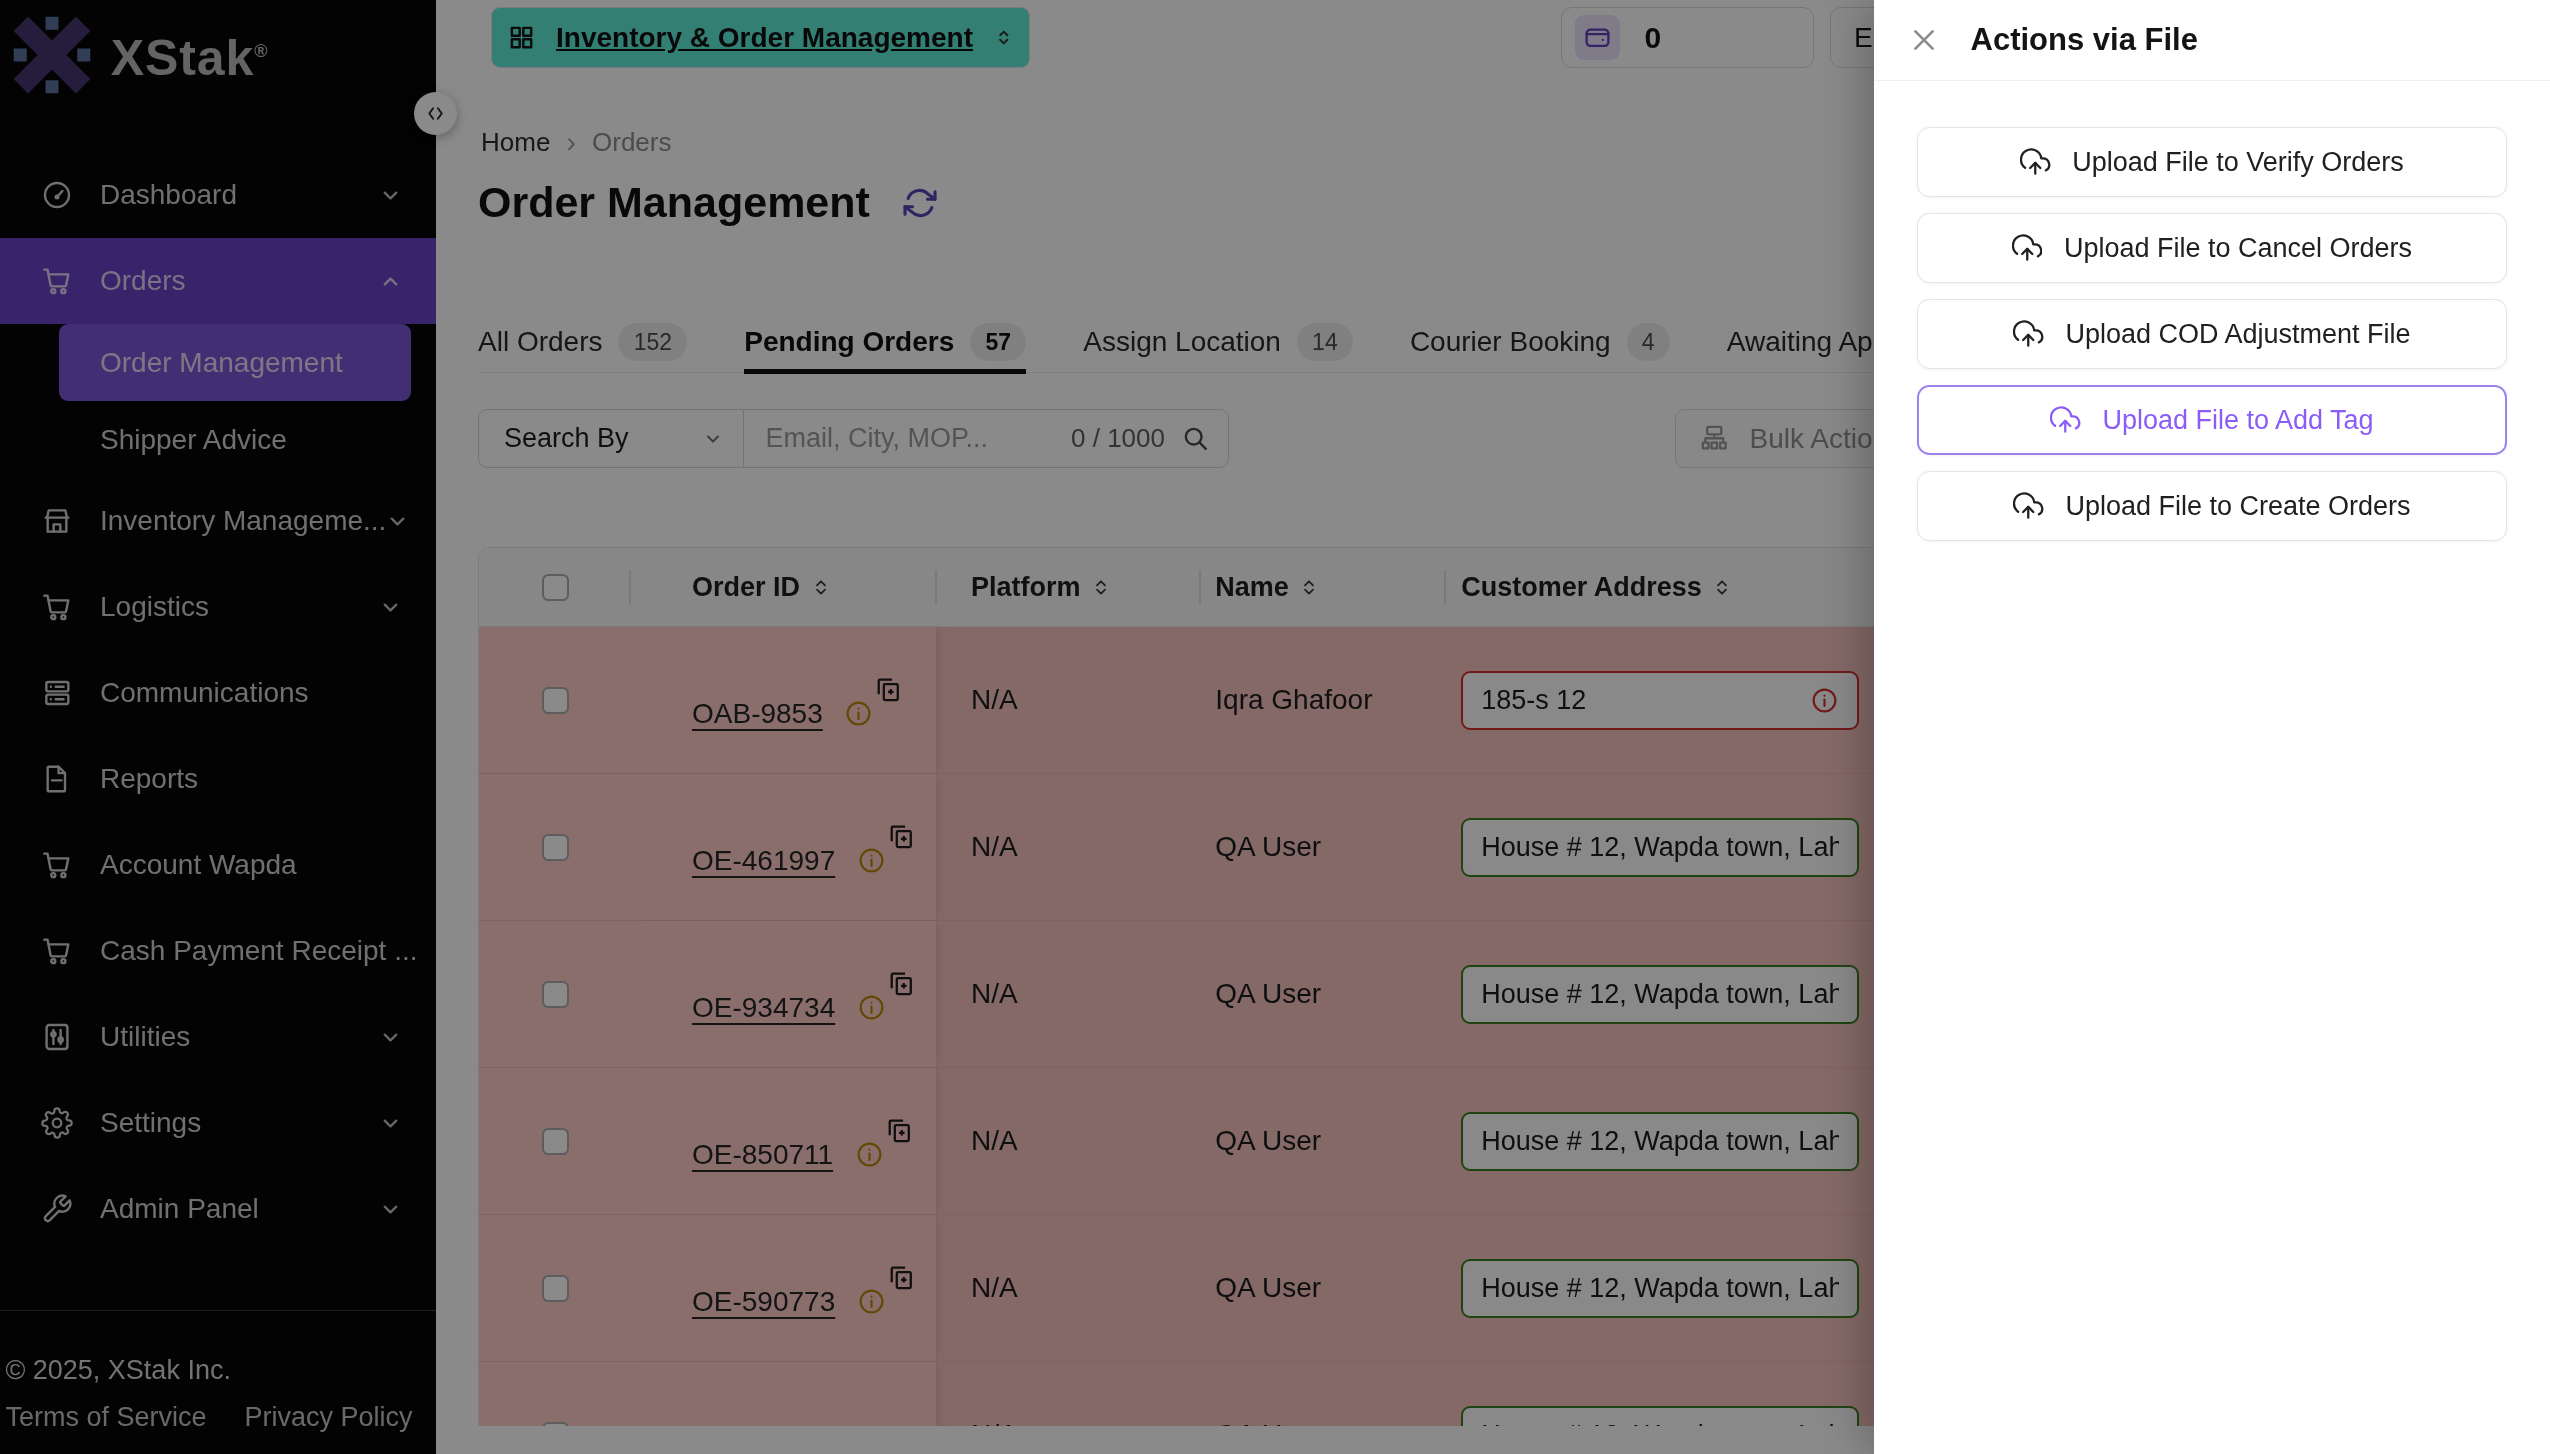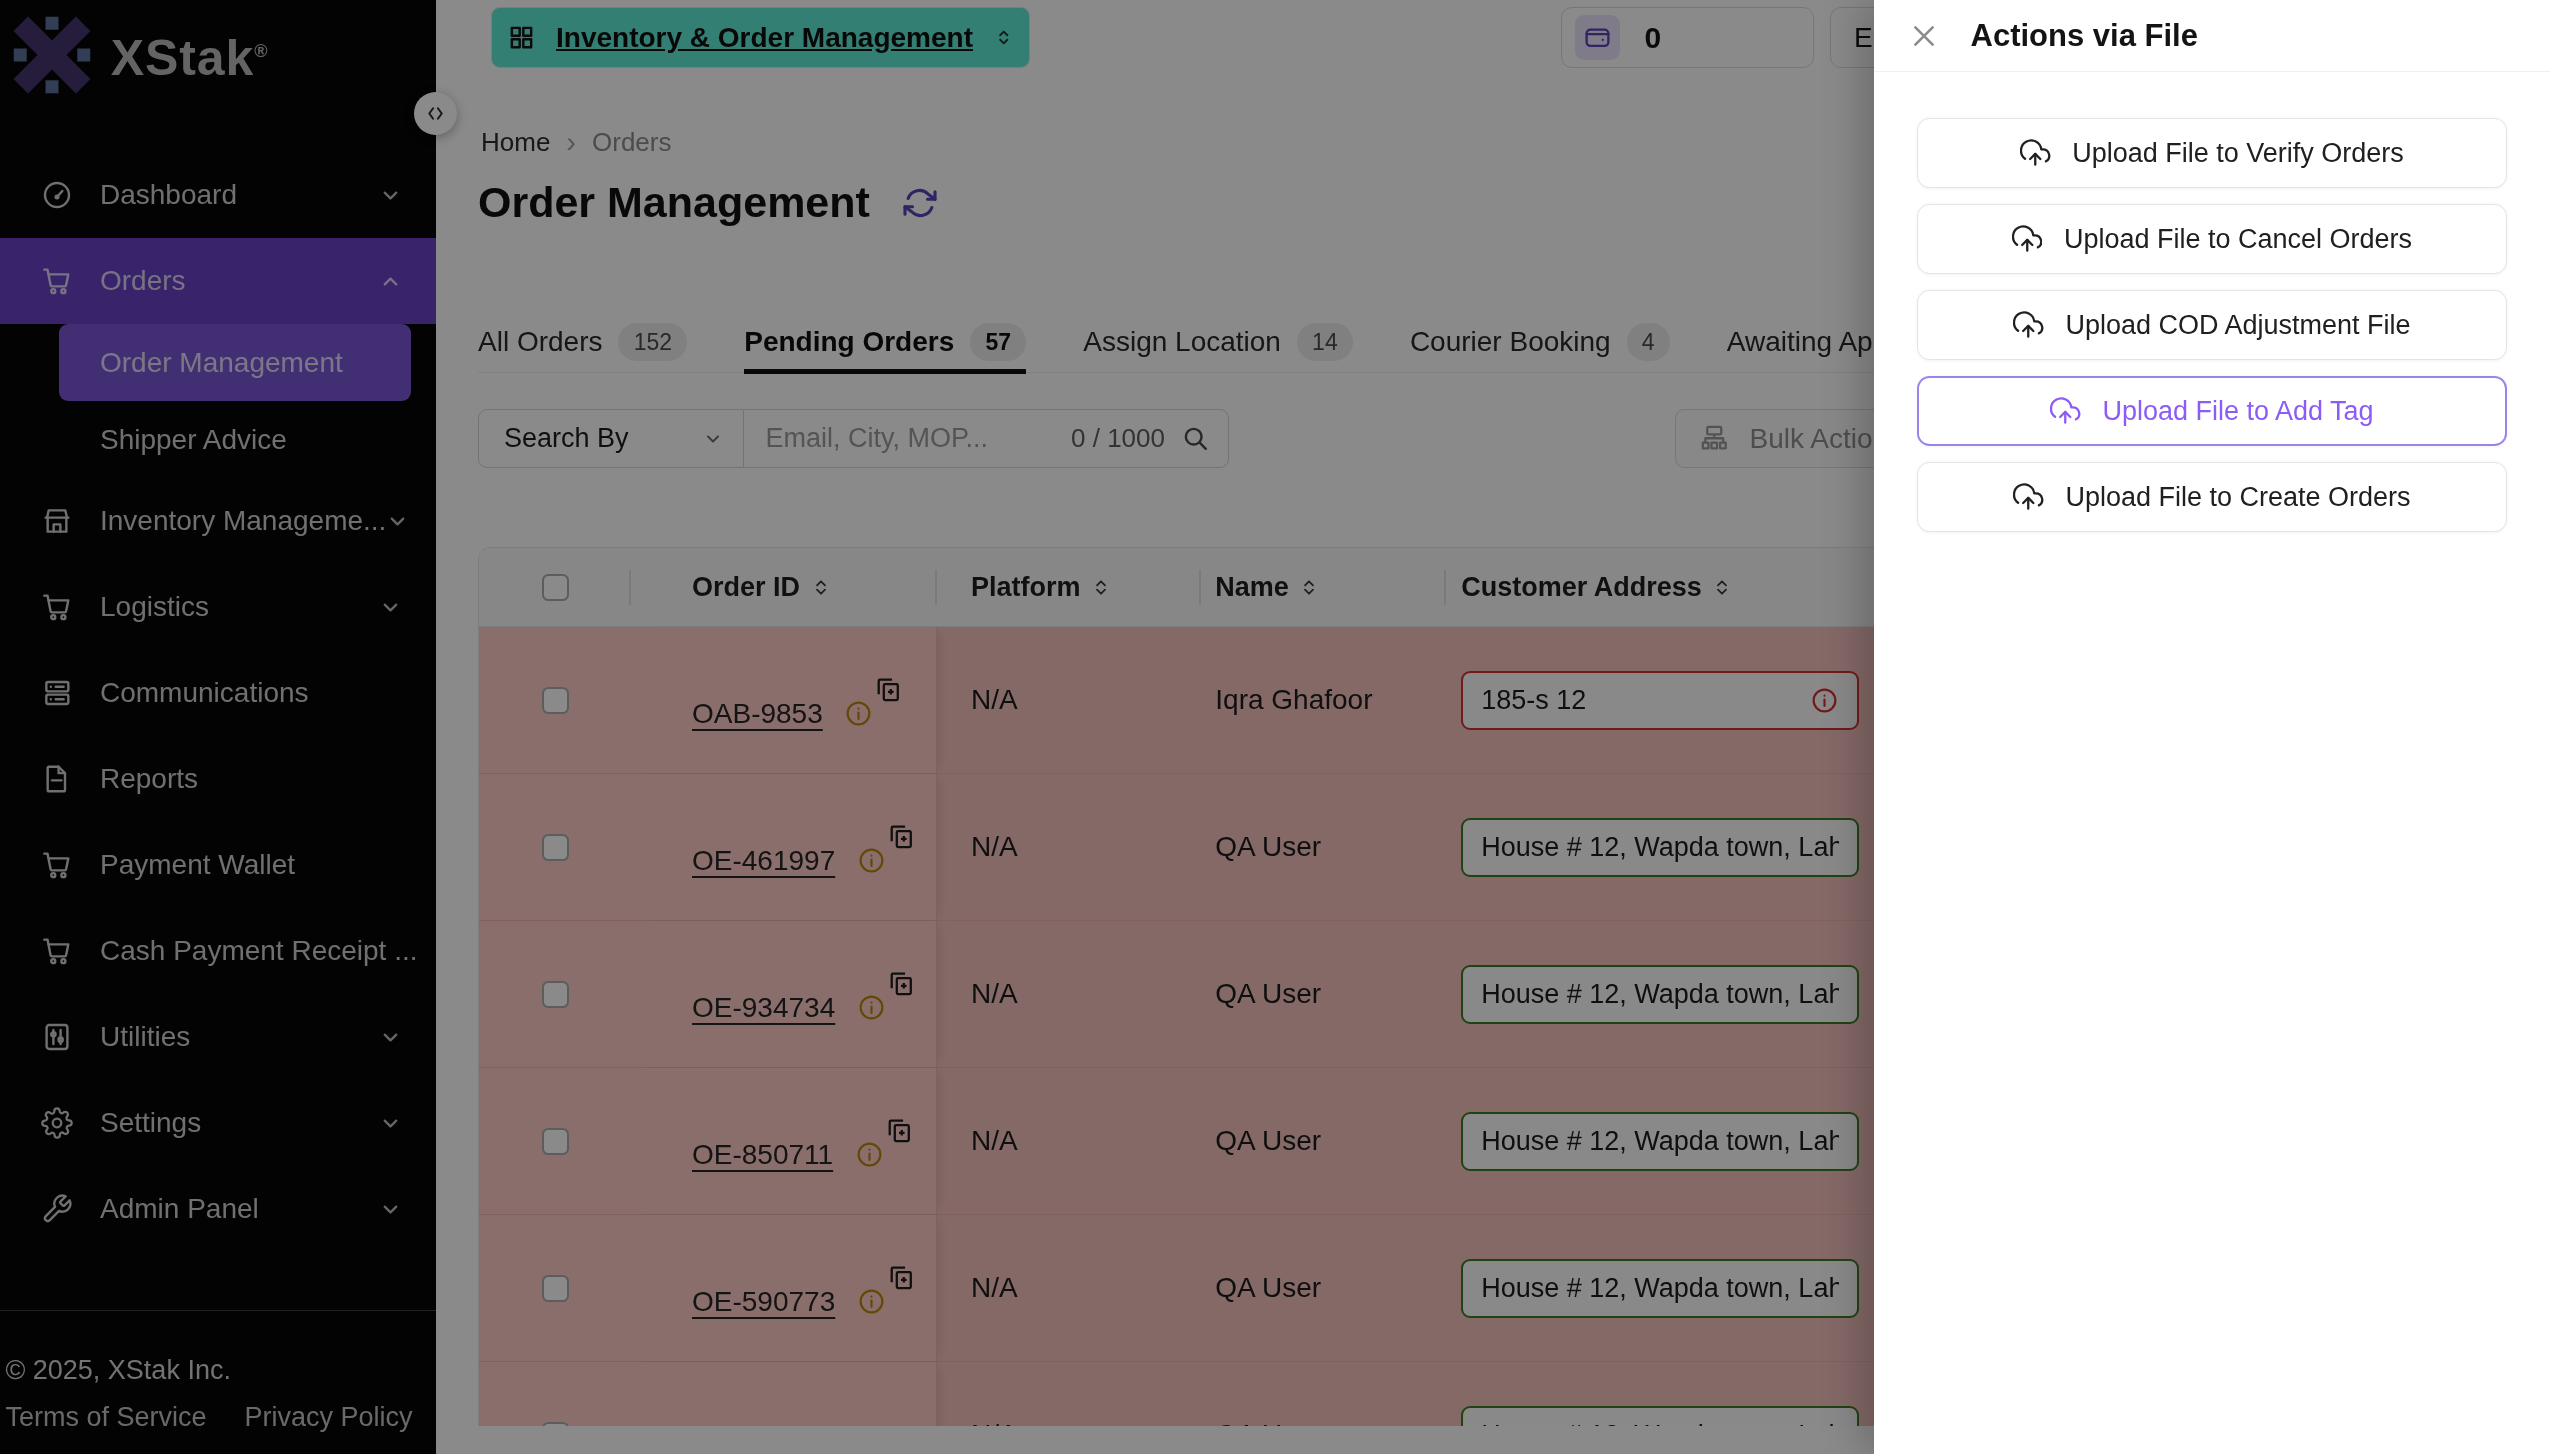--- a/index.html
+++ b/index.html
@@ -86,21 +86,21 @@
   .copy-ic { width:30.5px; height:30.5px; color:#1c1c1c; margin-top:20px; cursor:pointer; }
   .addr-box { width:398px; height:59px; border-radius:9px; background:#fdfdfd; display:flex; align-items:center; padding:0 18px; font-size:27px; color:#1c1c1c; white-space:nowrap; overflow:hidden; cursor:text; }
   .addr-box.ok { border:2.2px solid #3c7e21; }
   .addr-box.error { border:2.2px solid #cf3331; justify-content:space-between; }
   .addr-box.error .info-ic { color:#cf3331; }
   .addr-text { overflow:hidden; white-space:nowrap; }
 
   
   .overlay { position:absolute; left:0; top:0; width:2550px; height:1454px; background:rgba(0,0,0,.46); z-index:40; }
   .drawer { position:absolute; right:0; top:0; width:676px; height:1454px; background:#fff; z-index:60; box-shadow:-12.6px 0 39px rgba(0,0,0,.22); }
-  .drawer-header { height:72px; display:flex; align-items:center; gap:30.5px; padding:0 34px; border-bottom:1.8px solid #f0f0f0; }
+  .drawer-header { height:81px; display:flex; align-items:center; gap:30.5px; padding:0 34px; border-bottom:1.8px solid #f0f0f0; }
   .close-ic { width:32px; height:32px; color:#8c8c8c; cursor:pointer; flex:none; }
   .drawer-title { font-size:31px; font-weight:700; color:#141414; }
   .drawer-body { padding:46px 43px 0 43px; }
   .upload-btn { width:100%; height:70px; margin-bottom:16px; border:1.8px solid #e4e4e8; border-radius:12.6px; background:#fff; display:flex; align-items:center; justify-content:center; gap:21.5px; font-size:27px; color:#202020; box-shadow:0 0.9px 3.6px rgba(0,0,0,.05); cursor:pointer; }
   .upload-btn svg { width:30.5px; height:30.5px; flex:none; }
   .upload-btn.highlight { border:2.2px solid #9b82ec; color:#8b5cf6; }
   svg { display:block; }
 </style>
 </head>
 <body>
@@ -286,21 +286,21 @@
       <div class="nav-item">
         <svg class="ni-icon" viewBox="0 0 24 24">
             <use href="#i-file"></use>
           </svg>
         <span>Reports</span>
       </div>
       <div class="nav-item">
         <svg class="ni-icon" viewBox="0 0 24 24">
             <use href="#i-cart"></use>
           </svg>
-        <span>Payment Wallet</span>
+        <span>Account Wapda</span>
       </div>
       <div class="nav-item">
         <svg class="ni-icon" viewBox="0 0 24 24">
             <use href="#i-cart"></use>
           </svg>
         <span>Cash Payment Receipt ...</span>
       </div>
       <div class="nav-item">
         <svg class="ni-icon" viewBox="0 0 24 24">
             <use href="#i-sliders"></use>

